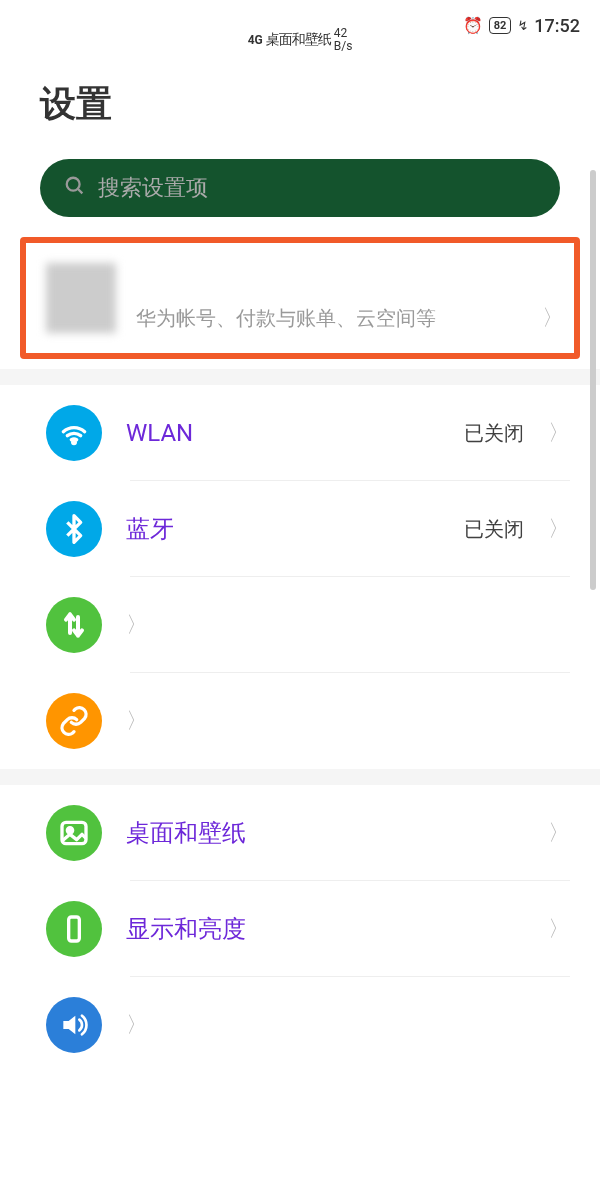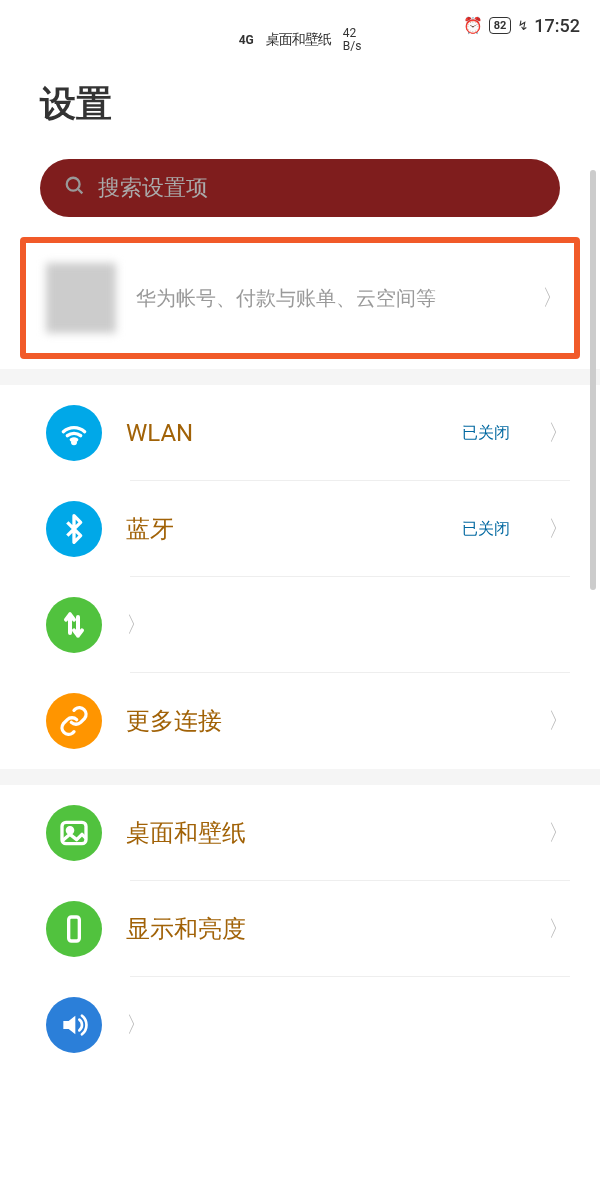--- a/index.html
+++ b/index.html
@@ -24,21 +24,21 @@
       color: #333;
     }
     .status-left {
       flex: 1;
     }
     .status-center {
       flex: 1;
       display: flex;
       align-items: center;
       justify-content: center;
-      gap: 12px;
+      gap: 3px;
       margin-top: 30px;
     }
     .status-right {
       flex: 1;
       display: flex;
       align-items: center;
       justify-content: flex-end;
       gap: 6px;
     }
     .signal-icon {
@@ -73,42 +73,42 @@
     .header {
       padding: 30px 40px 20px;
     }
     .header-title {
       font-size: 36px;
       font-weight: 600;
       color: #333;
     }
     .search-bar {
       margin: 10px 40px 20px;
-      background: #7f1d1d;
+      background: #14532d;
       border-radius: 30px;
       padding: 14px 24px;
       display: flex;
       align-items: center;
       gap: 12px;
     }
     .search-icon {
       color: #999;
       font-size: 20px;
     }
     .search-placeholder {
       color: #aaa;
       font-size: 22px;
     }
     .account-section {
       margin: 10px 20px;
       border: 6px solid #f15a29;
       border-radius: 4px;
       padding: 20px 10px 20px 20px;
       display: flex;
-      align-items: center;
+      align-items: flex-end;
       gap: 20px;
       background: #fff;
     }
     .avatar {
       width: 70px;
       height: 70px;
       background: #ccc;
       filter: blur(4px);
       flex-shrink: 0;
     }
@@ -160,26 +160,26 @@
     .icon-wallpaper { background: #51c23e; }
     .icon-display { background: #51c23e; }
     .icon-sound { background: #2b7fd9; }
     .icon-inner {
       width: 32px;
       height: 32px;
     }
     .setting-label {
       flex: 1;
       font-size: 24px;
-      color: #a16207;
+      color: #6d28d9;
     }
     .setting-value {
-      font-size: 16px;
-      color: #0369a1;
-      margin-right: 14px;
+      font-size: 20px;
+      color: #404040;
+      margin-right: 0;
     }
     .chevron {
       color: #bbb;
       font-size: 22px;
     }
     .scrollbar {
       position: absolute;
       right: 4px;
       top: 170px;
       width: 6px;
@@ -268,21 +268,20 @@
     <span class="chevron">〉</span>
   </div>
 
   <div class="setting-item">
     <div class="icon-circle icon-link">
       <svg class="icon-inner" viewBox="0 0 24 24" fill="none" stroke="white" stroke-width="2.5" stroke-linecap="round">
         <path d="M10 13 a5 5 0 0 0 7 0 l3 -3 a5 5 0 0 0 -7 -7 l-1 1"></path>
         <path d="M14 11 a5 5 0 0 0 -7 0 l-3 3 a5 5 0 0 0 7 7 l1 -1"></path>
       </svg>
     </div>
-    <span class="setting-label">更多连接</span>
     <span class="chevron">〉</span>
   </div>
 </div>
 
 <div class="section-divider"></div>
 
 <div class="settings-list">
   <div class="setting-item">
     <div class="icon-circle icon-wallpaper">
       <svg class="icon-inner" viewBox="0 0 24 24" fill="none" stroke="white" stroke-width="2.5">

